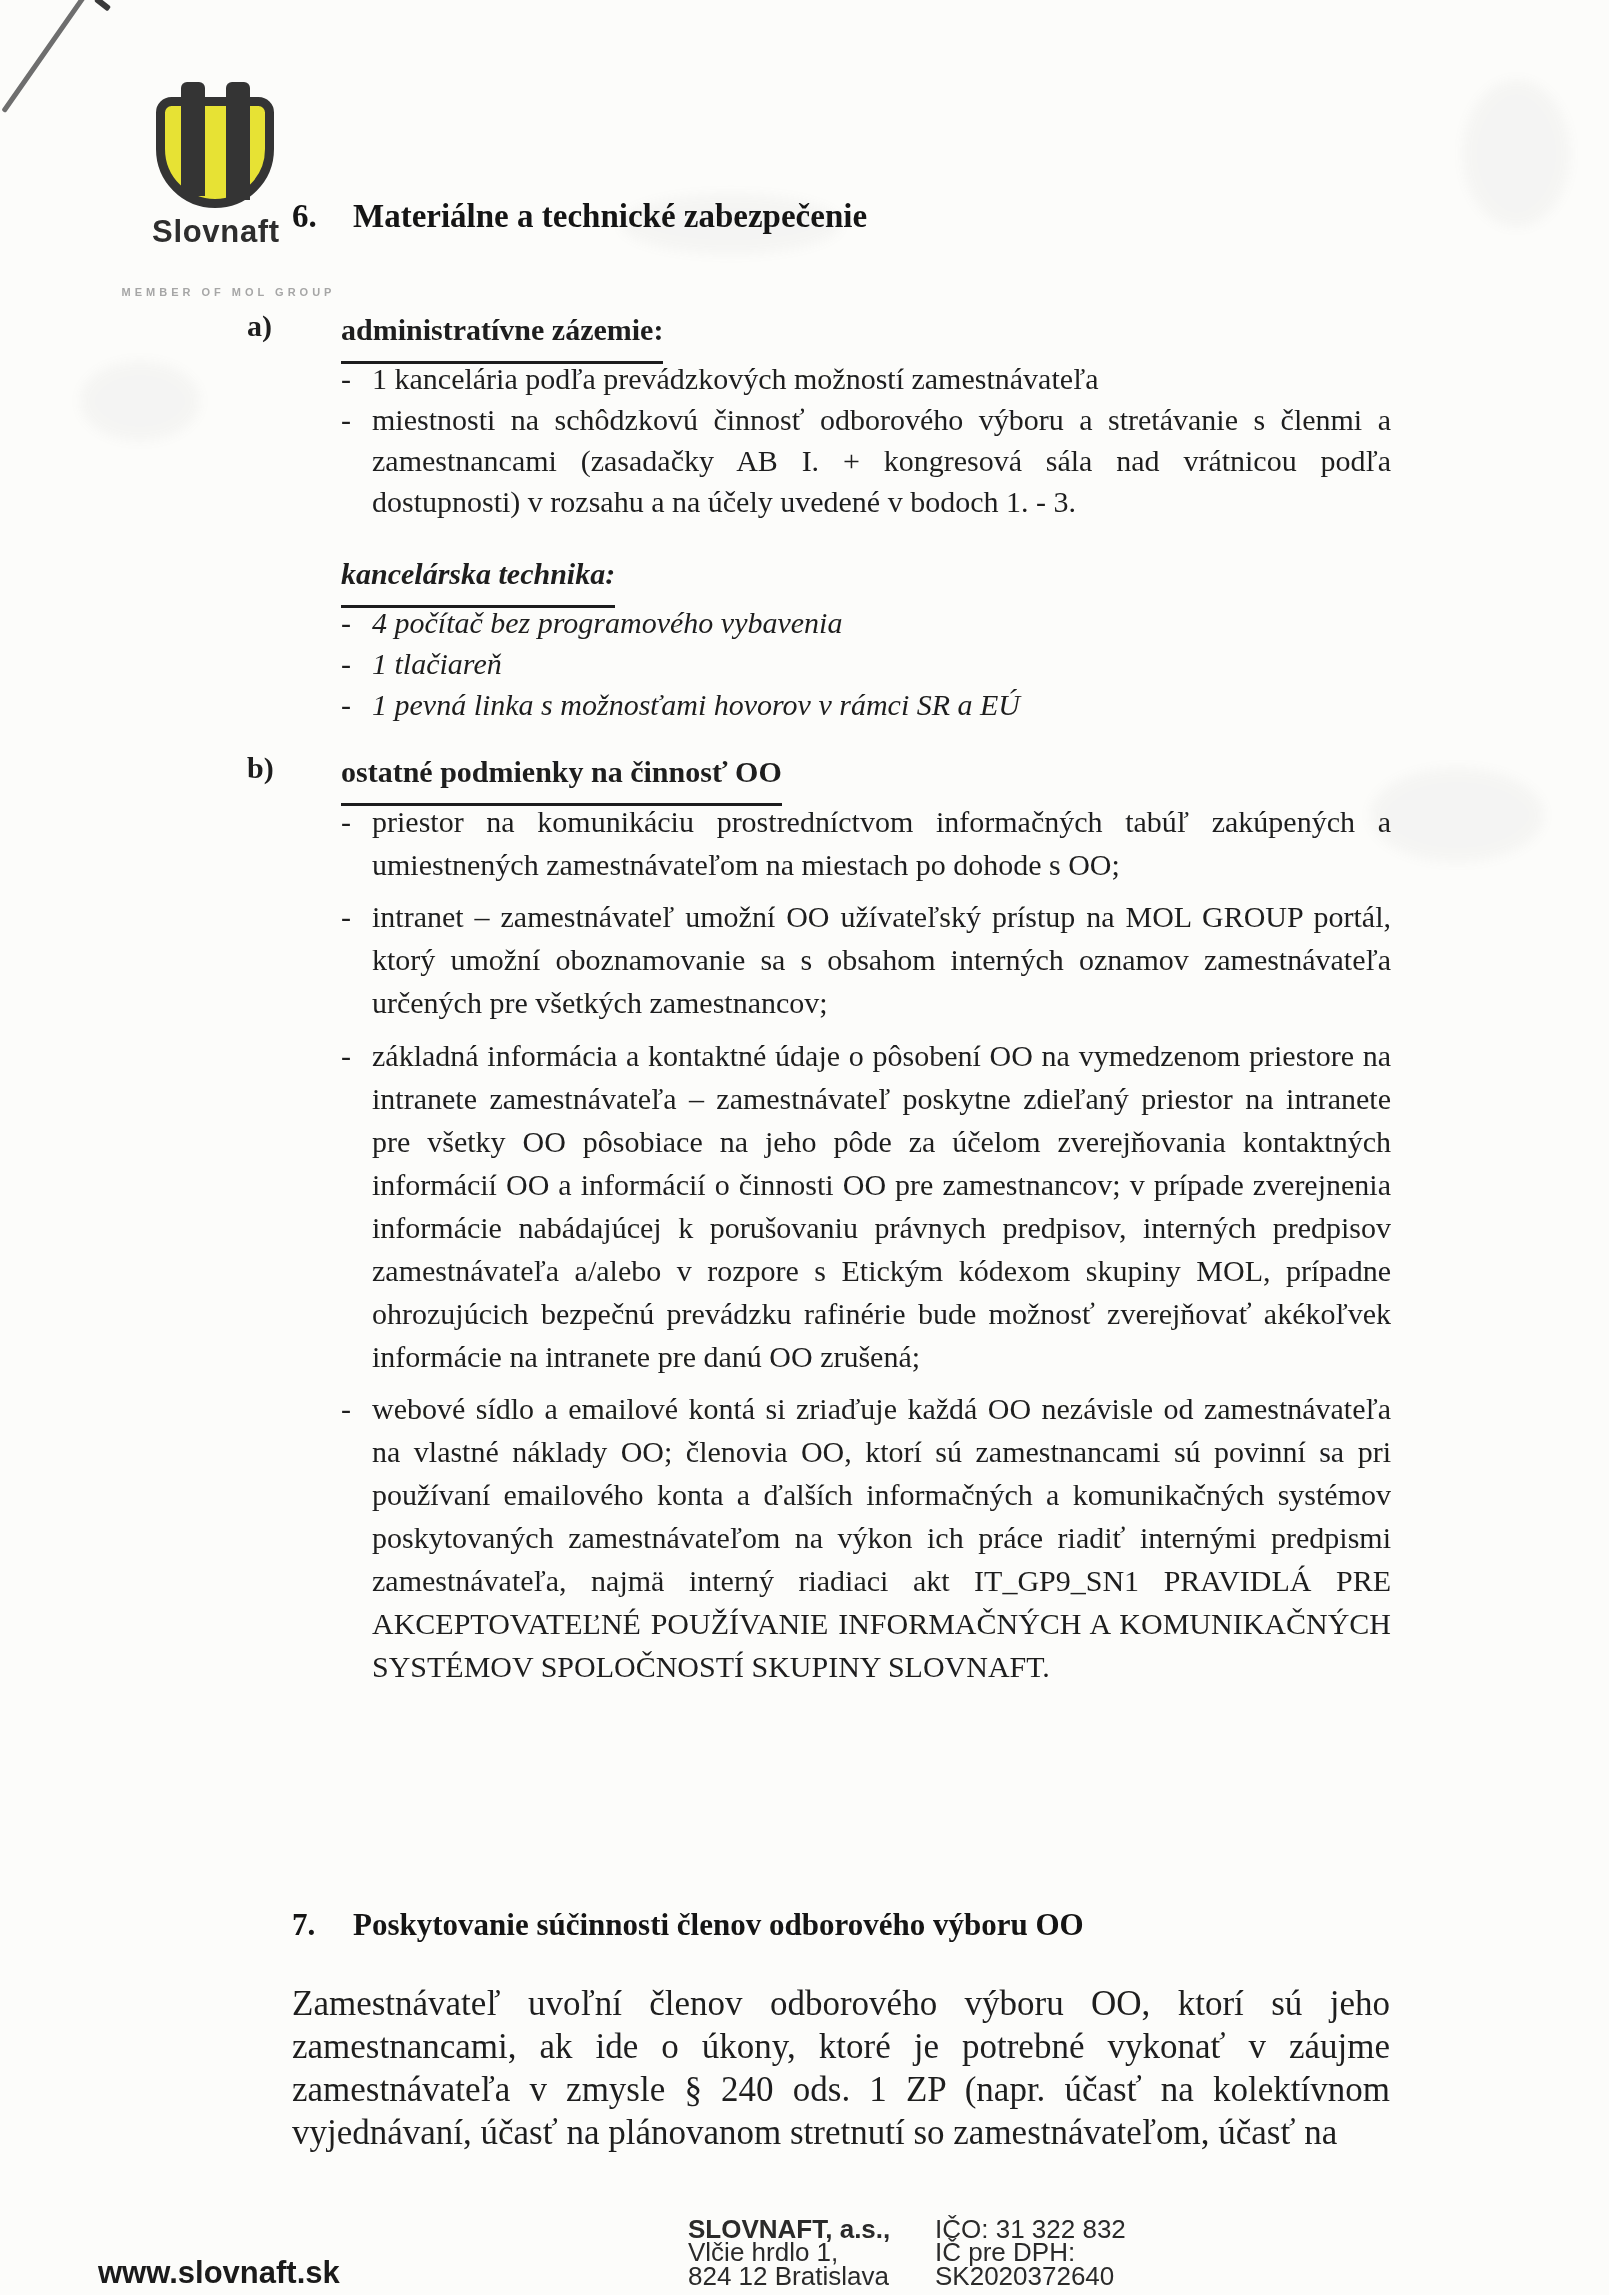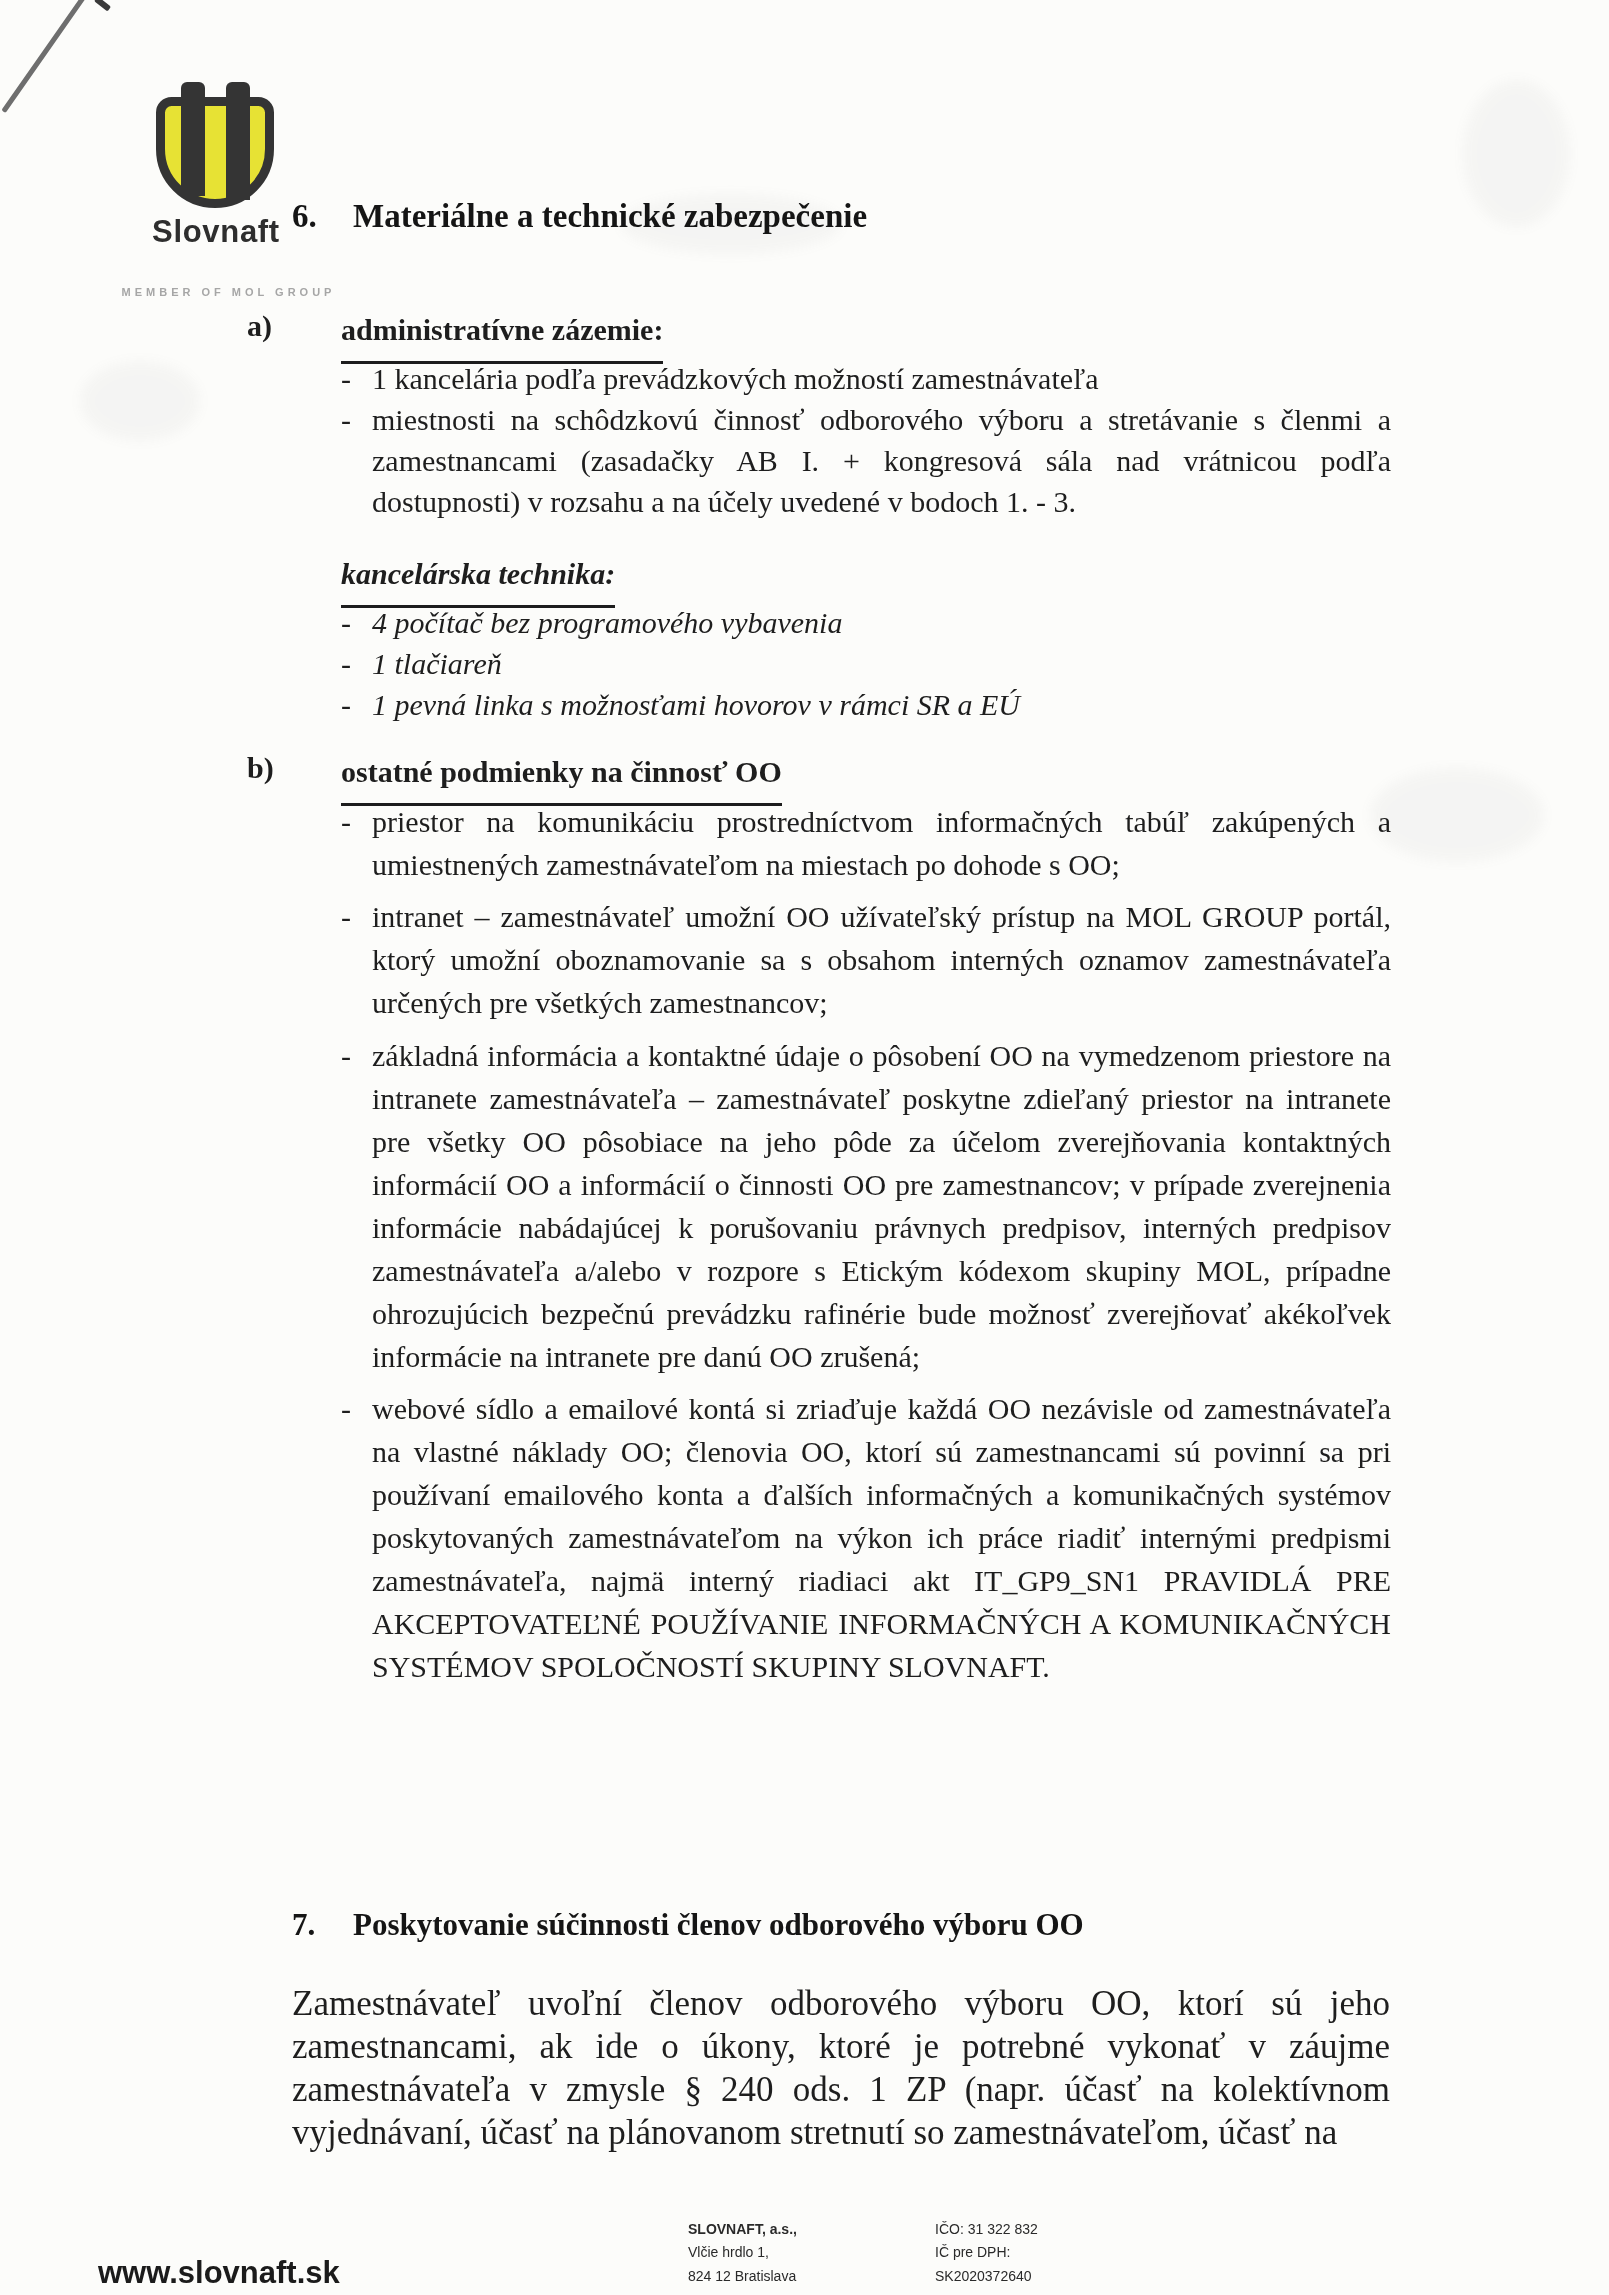--- a/index.html
+++ b/index.html
@@ -38,21 +38,21 @@
   .bullet{display:flex;}
   .bullet.spaced{margin-bottom:9.4px;}
   .dash{flex:none;width:31px;}
   .btext{flex:1;text-align:justify;}
   
   .para{position:absolute;left:292px;width:1098px;font-size:35px;line-height:43px;text-align:justify;}
   
   .f-web{position:absolute;left:90px;top:2255px;
     font-family:"Liberation Sans",sans-serif;font-weight:700;font-size:31px;color:#1b1b1b;margin-left:8px;}
   .f-col{position:absolute;top:2218px;font-family:"Liberation Sans",sans-serif;
-    font-size:14px;line-height:23.4px;color:#2a2a2a;}
+    font-size:26px;line-height:23.4px;color:#2a2a2a;}
   .f-col .b{font-weight:700;}
 </style>
 </head>
 <body>
 
 <div class="page">
 
   <div class="scan-line" style="left:-27px;top:51px;width:142px;height:4.7px;transform:rotate(-55deg);"></div>
   <div class="scan-line" style="left:94px;top:1.3px;width:17.4px;height:6px;transform:rotate(38deg);background:#3a3a3a;"></div>
   <div class="smudge" style="left:621px;top:194px;width:220px;height:60px;"></div>

